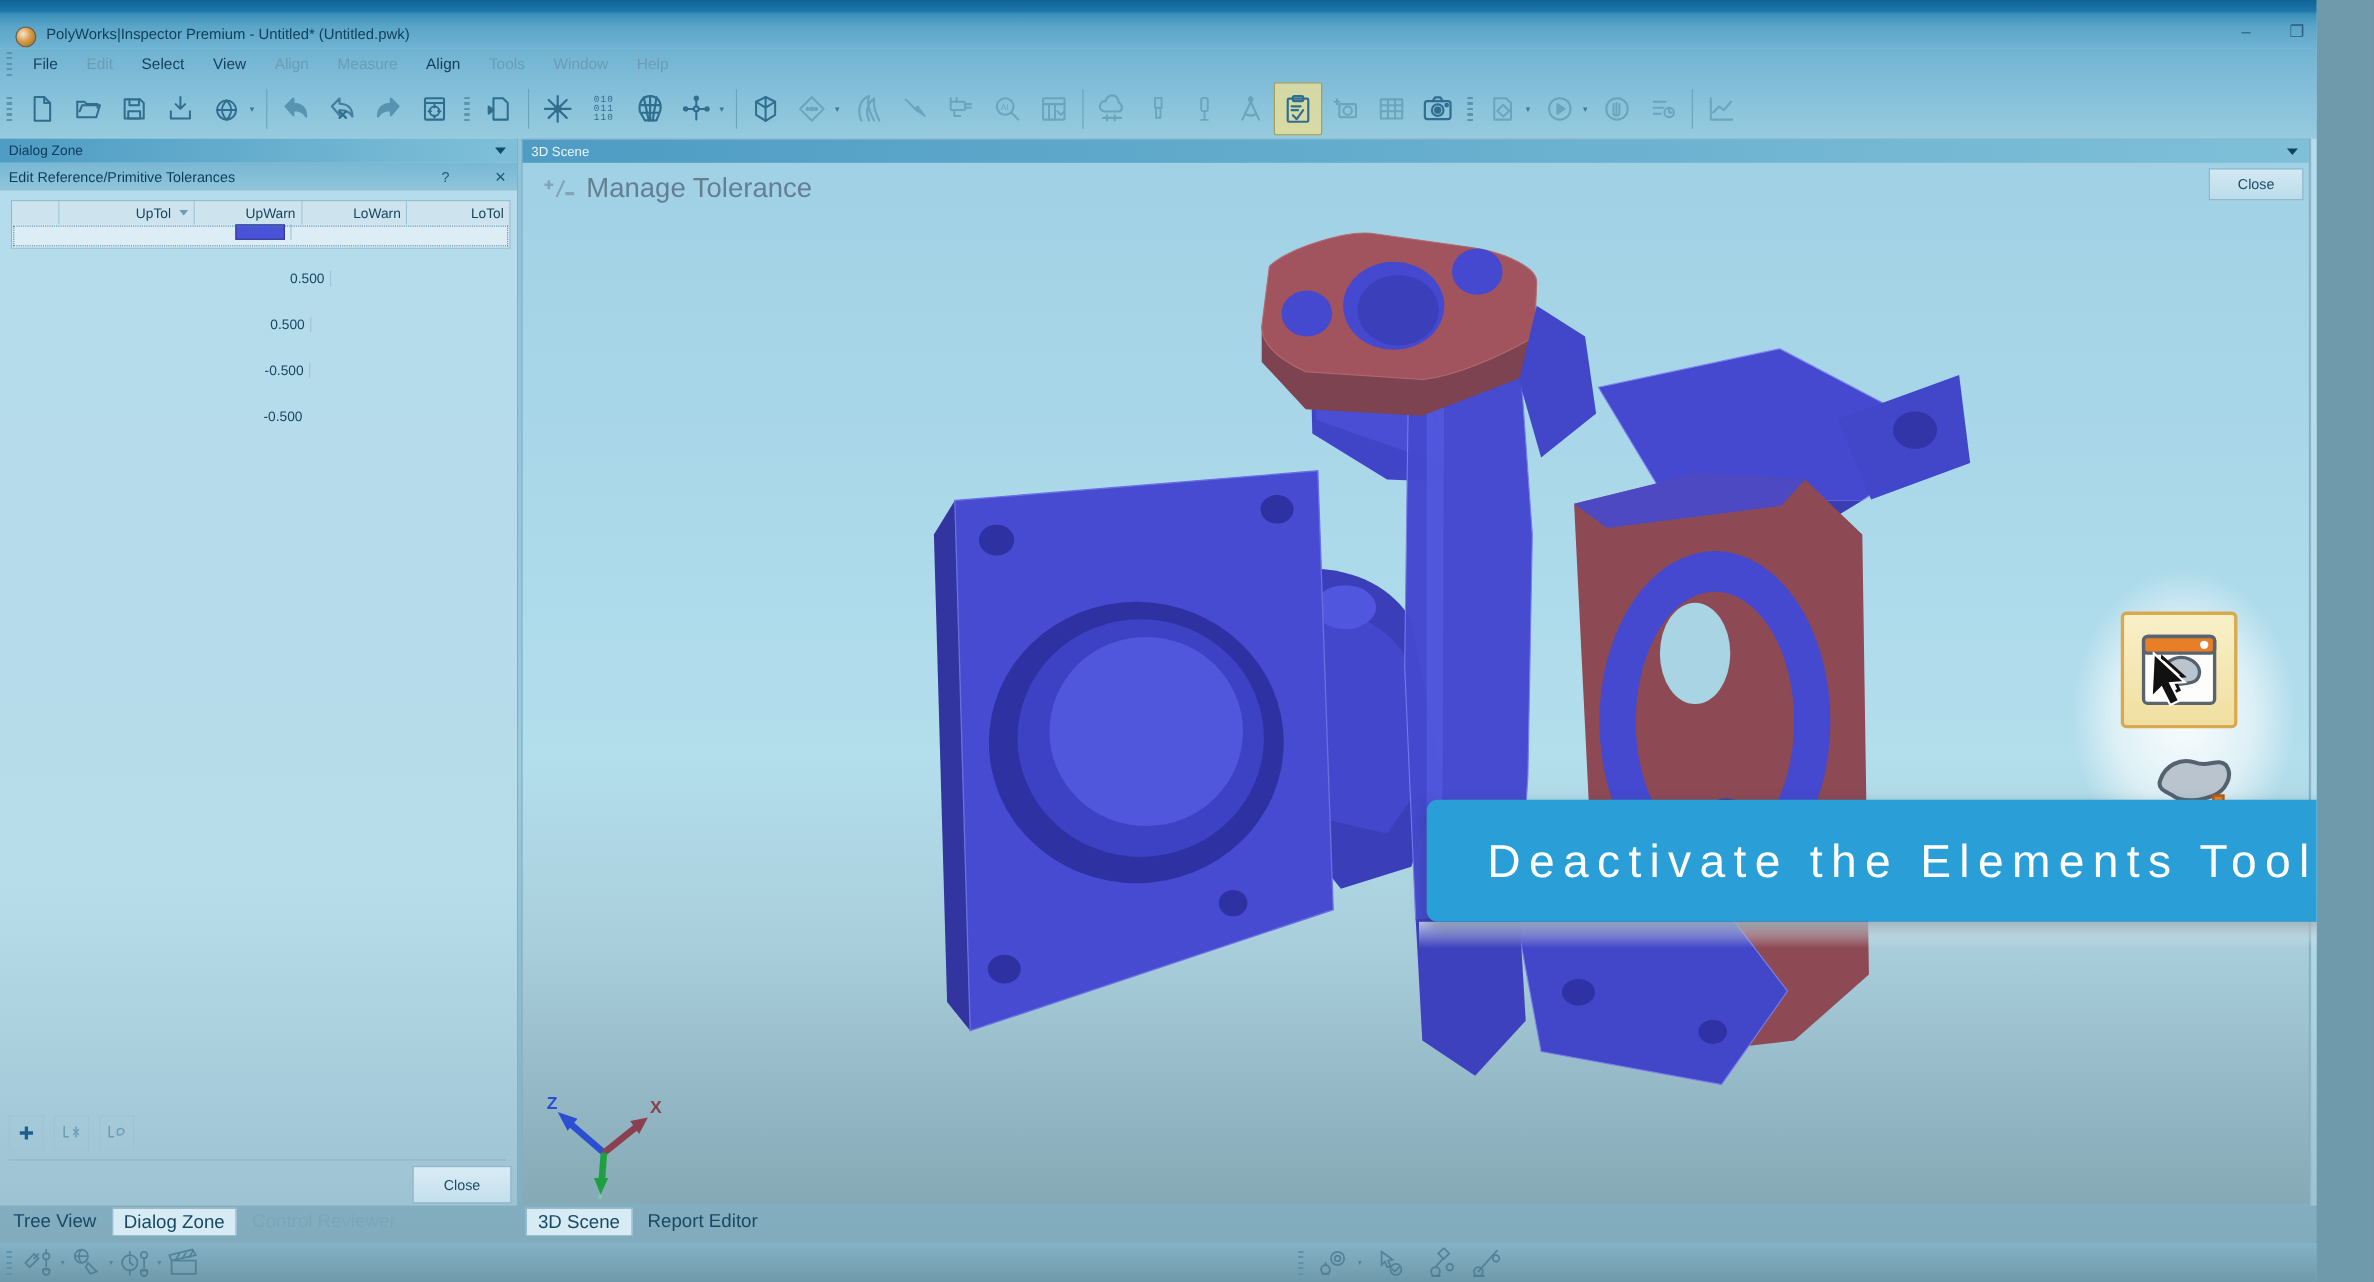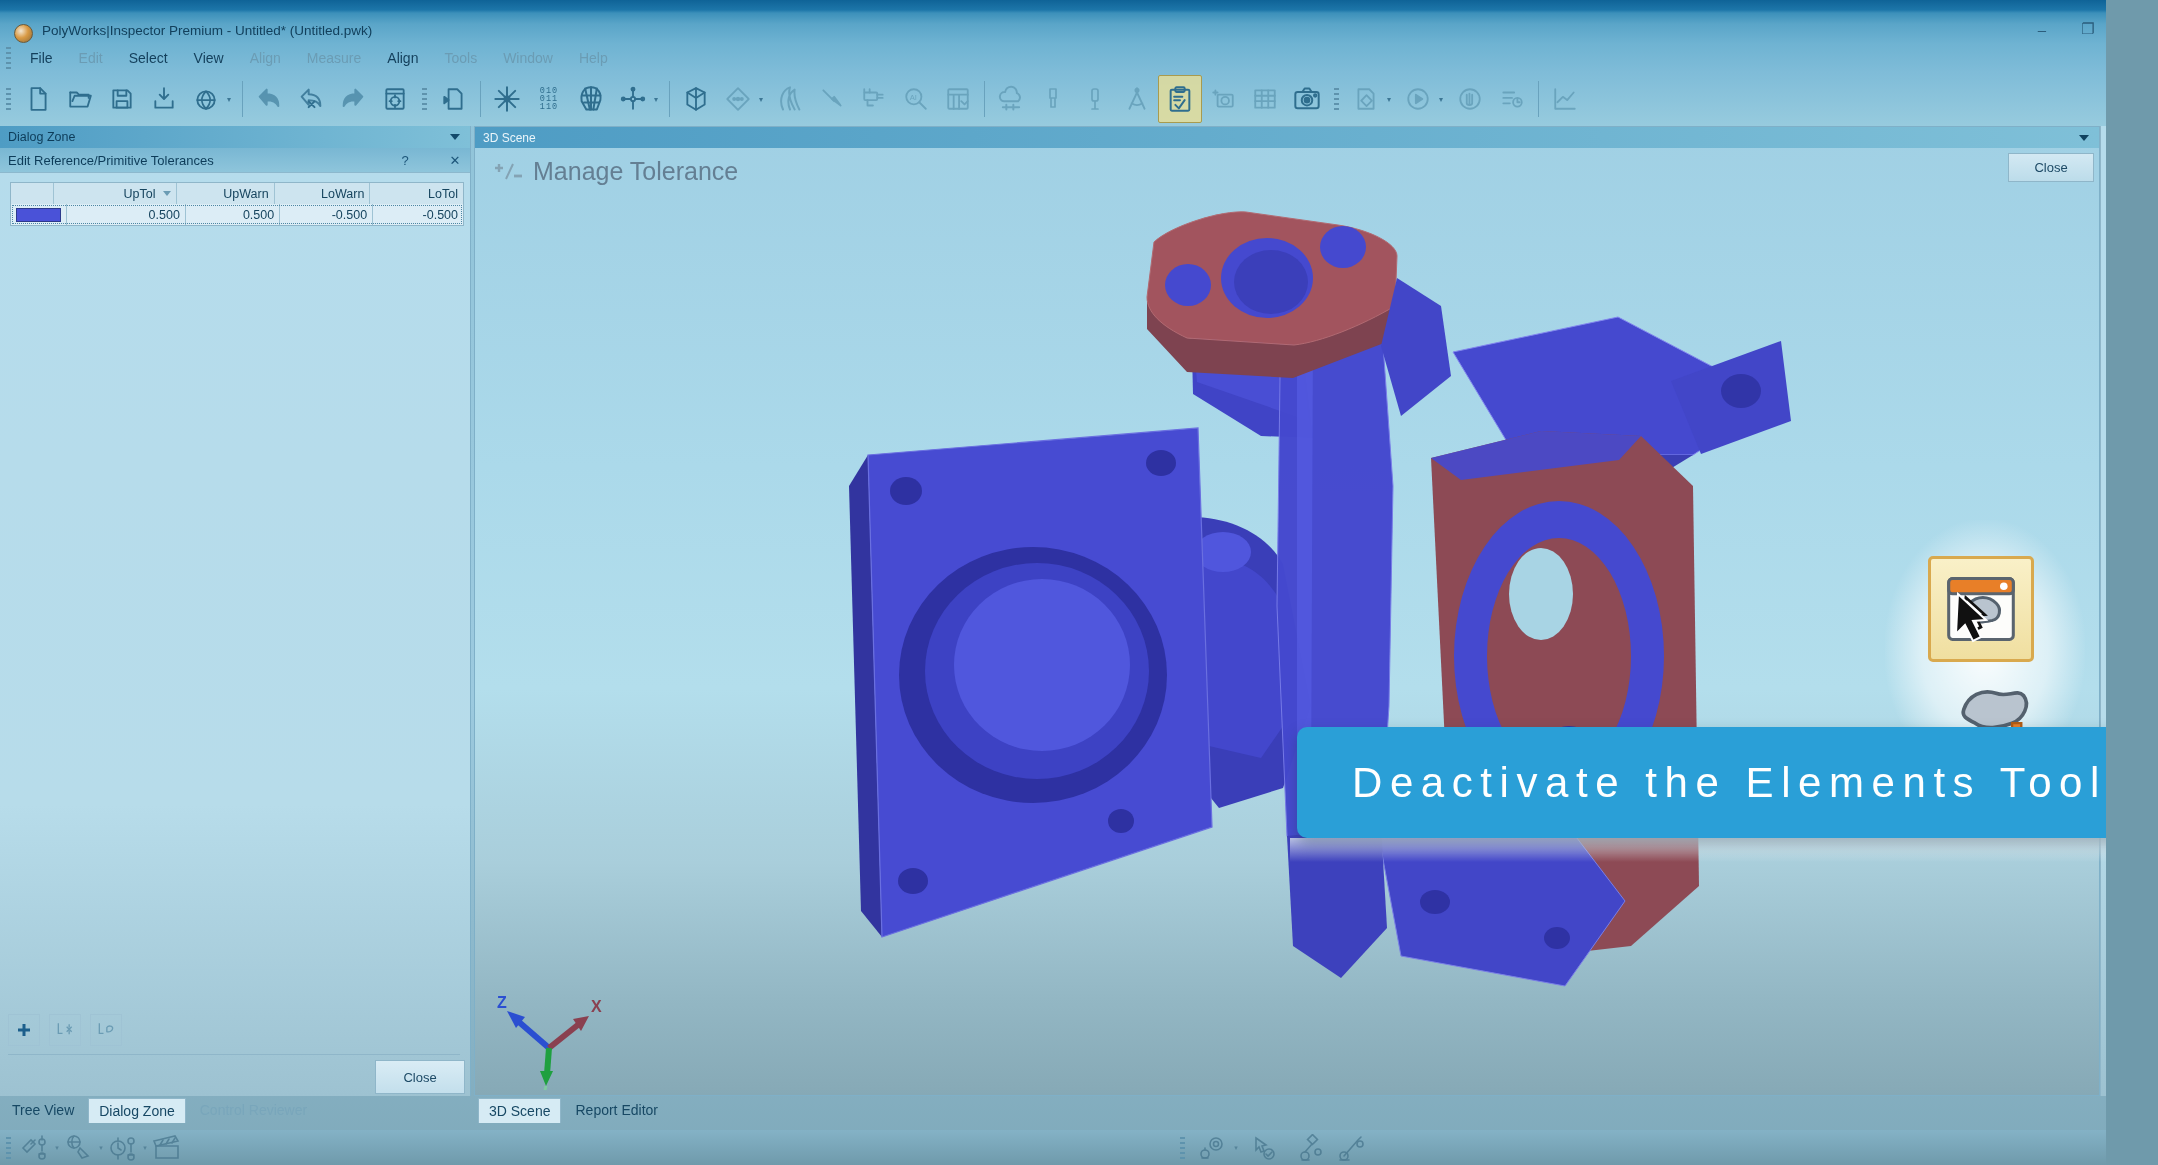--- a/index.html
+++ b/index.html
@@ -49,37 +49,37 @@
   .caret{width:0;height:0;border-left:5px solid transparent;border-right:5px solid transparent;
     border-top:6px solid #134a6b;margin-right:10px;}
   #subhdr{position:absolute;left:0;top:22px;width:100%;height:24px;
     background:linear-gradient(180deg,#79b7d3,#8ec5db);display:flex;align-items:center;border-bottom:1px solid #8cb8cd;gap:28px;}
   #subhdr .t{font-size:13px;color:#0d3c59;padding-left:8px;flex:1;}
   #subhdr .b{width:22px;text-align:center;font-size:13px;color:#1d567a;}
   
   #toltable{position:absolute;left:10px;top:56px;width:452px;border:1px solid #8fb6c9;font-size:12.5px;color:#17455f;}
   .trow{display:flex;height:21px;align-items:center;gap:28px;}
   .trow.hdr{background:#cde4ef;}
-  .trow.data{background:#dcedf6;outline:1px dotted #4c87a4;outline-offset:-2px;}
+  .trow.data{background:#dcedf6;outline:1px dotted #4c87a4;outline-offset:-2px;flex-direction:column;}
   .tcell{border-right:1px solid #9fc3d4;height:100%;display:flex;align-items:center;justify-content:flex-end;padding:0 5px;box-sizing:border-box;}
   .c0{width:56px;justify-content:flex-start;}
   .c1{width:128px;}.c2{width:92px;}.c3{width:90px;}.c4{width:86px;border-right:none;}
   .sortcaret{width:0;height:0;border-left:4px solid transparent;border-right:4px solid transparent;
     border-top:5px solid #6b9cb4;margin-left:8px;}
   #swatch{width:44px;height:12px;background:#4a52d8;border:1px solid #2c3a8c;}
   
   #pbtns{position:absolute;left:8px;top:888px;display:flex;gap:9px;}
   .pbtn{width:30px;height:30px;border:1px solid #9fc3d4;display:flex;align-items:center;justify-content:center;}
   .pbtn svg{stroke:#6b9cb4;fill:none;stroke-width:1.6;}
   #pdivider{position:absolute;left:8px;top:928px;width:452px;height:1px;background:#8fb6c9;}
   .closebtn{position:absolute;border:1px solid #8fb6c9;background:linear-gradient(180deg,#d9ecf5,#c3dfec);
     font-size:13px;color:#1d4a66;display:flex;align-items:center;justify-content:center;}
   
   #tabsrow{position:absolute;left:0;top:1096px;width:2158px;height:34px;}
-  .tab{height:24px;padding:0 10px;font-size:14px;color:#174864;display:flex;align-items:center;flex:none;}
+  .tab{height:24px;padding:0 10px;font-size:17px;color:#174864;display:flex;align-items:center;flex:none;}
   .tab.active{background:#d6ebf4;border:1px solid #8fb6c9;border-bottom:none;}
   .tab.dis{color:#79a6bb;}
   #ltabs{position:absolute;left:2px;top:2px;display:flex;gap:4px;}
   #stabs{position:absolute;left:478px;top:2px;display:flex;gap:4px;}
   
   #bottombar{position:absolute;left:0;top:1130px;width:2158px;height:35px;
     background:linear-gradient(180deg,#84b2c6,#6f9aab);display:flex;align-items:center;}
   .bb{width:36px;height:32px;display:flex;align-items:center;justify-content:center;flex:none;}
   .bb svg{stroke:#3f6e86;opacity:.65;fill:none;stroke-width:1.6;stroke-linecap:round;}
   .bdot{width:8px;color:#3f6e86;font-size:7px;opacity:.6;flex:none;text-align:center;}

